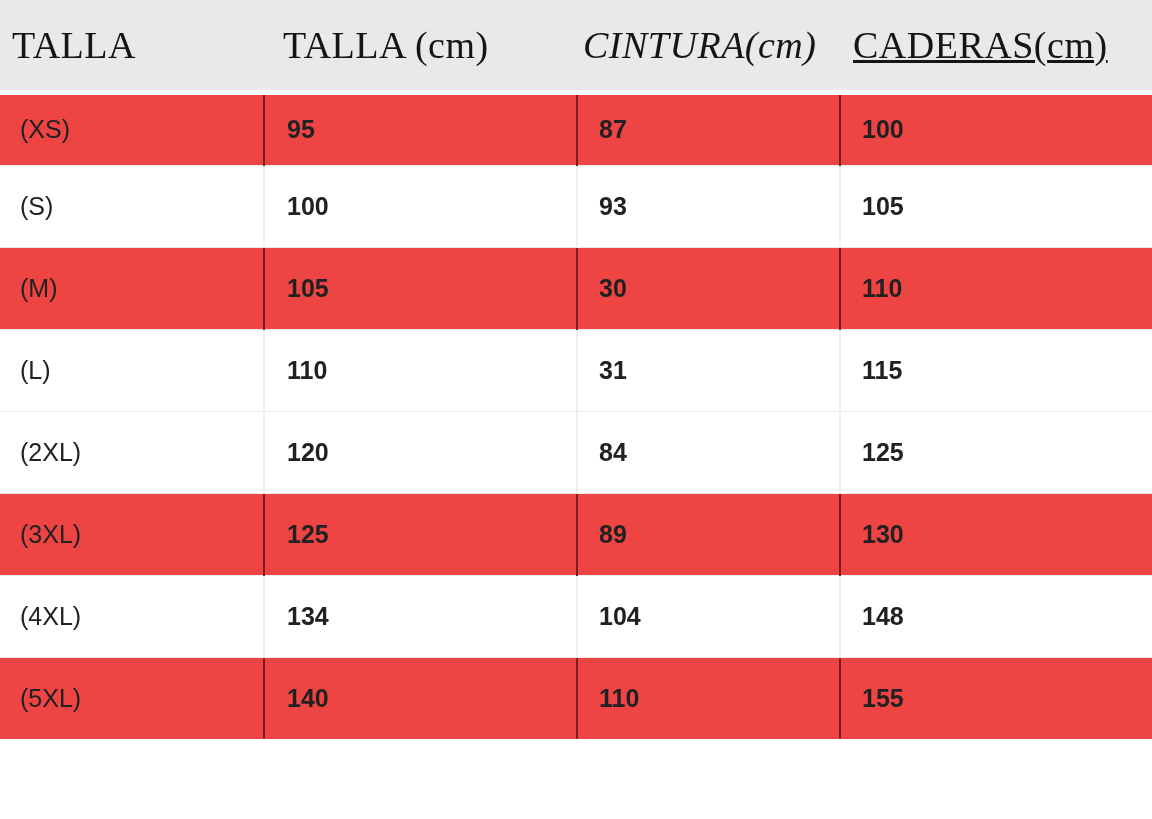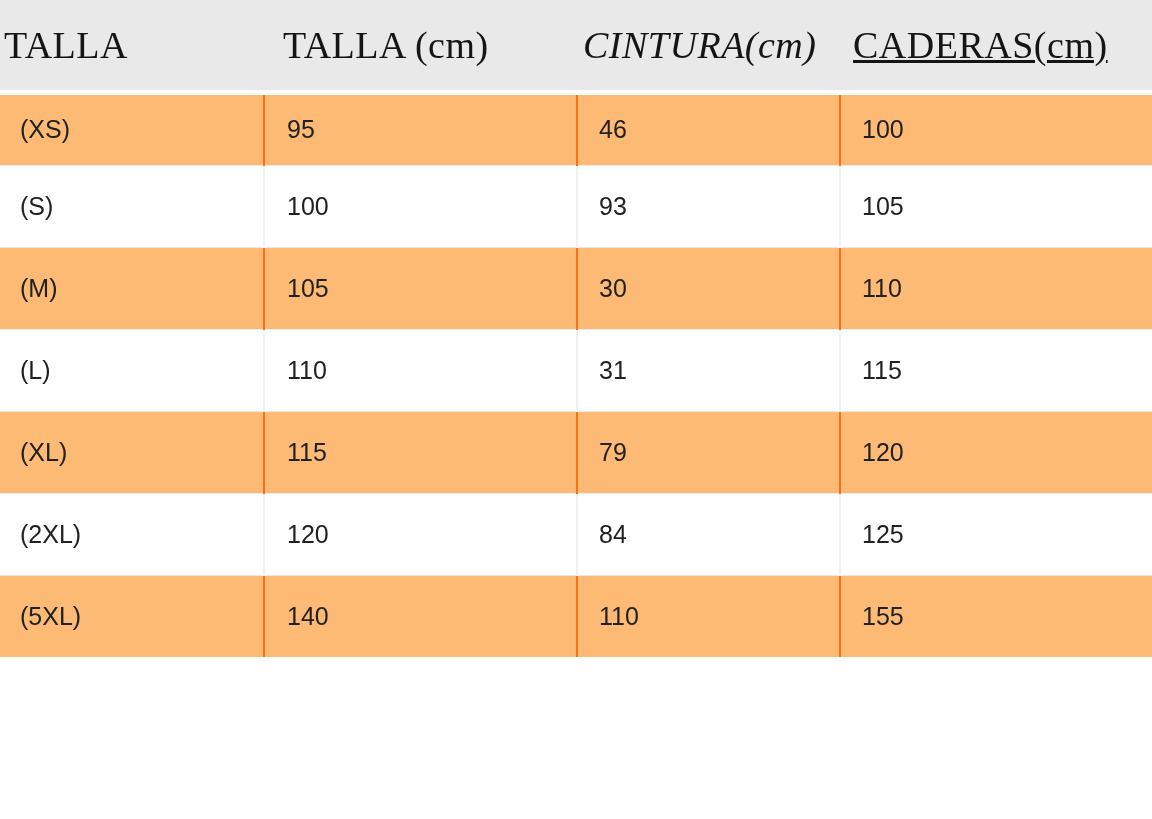--- a/index.html
+++ b/index.html
@@ -35,41 +35,41 @@
     font-family: "Liberation Serif", "DejaVu Serif", serif;
     font-weight: 400;
     font-size: 38px;
     letter-spacing: 0.5px;
     color: #151515;
     text-align: left;
     vertical-align: middle;
     padding: 0;
     white-space: nowrap;
   }
-  th.h1 { padding-left: 4px; }
+  th.h1 { padding-left: 12px; }
   th.h2 { padding-left: 19px; }
   th.h3 { padding-left: 6px; font-style: italic;  }
   th.h4 { padding-left: 13px; text-decoration: underline; }
 
   
   tbody tr { height: 82px; }
   tbody tr.first { height: 73px; }
   tbody td {
     font-size: 25px;
     color: #212121;
     vertical-align: middle;
     padding: 0;
     white-space: nowrap;
   }
-  tr.rg td { background: #fdba74; border-top: 1px solid #e7e7e8; }
+  tr.rg td { background: #ef4444; border-top: 1px solid #e7e7e8; }
   tr.rw td { background: #ffffff; border-top: 1px solid #ededee; }
   tbody tr.first td { border-top: 5px solid #ffffff; }
 
   
-  tbody td + td { border-left: 2px solid #f97316; }
+  tbody td + td { border-left: 2px solid #7f1d1d; font-weight: bold; }
   tr.rw td + td { border-left-color: #f0f0f0; }
 
   td.c1 { padding-left: 20px; }
   td.c2 { padding-left: 22px; }
   td.c3 { padding-left: 21px; }
   td.c4 { padding-left: 21px; }
 </style>
 </head>
 <body>
 
@@ -86,52 +86,58 @@
         <th class="h1">TALLA</th>
         <th class="h2">TALLA (cm)</th>
         <th class="h3">CINTURA(cm)</th>
         <th class="h4">CADERAS(cm)</th>
       </tr>
     </thead>
     <tbody>
       <tr class="rg first">
         <td class="c1">(XS)</td>
         <td class="c2">95</td>
-        <td class="c3">46</td>
+        <td class="c3">87</td>
         <td class="c4">100</td>
       </tr>
       <tr class="rw">
         <td class="c1">(S)</td>
         <td class="c2">100</td>
         <td class="c3">93</td>
         <td class="c4">105</td>
       </tr>
       <tr class="rg">
         <td class="c1">(M)</td>
         <td class="c2">105</td>
         <td class="c3">30</td>
         <td class="c4">110</td>
       </tr>
       <tr class="rw">
         <td class="c1">(L)</td>
         <td class="c2">110</td>
         <td class="c3">31</td>
         <td class="c4">115</td>
       </tr>
-      <tr class="rg">
-        <td class="c1">(XL)</td>
-        <td class="c2">115</td>
-        <td class="c3">79</td>
-        <td class="c4">120</td>
-      </tr>
       <tr class="rw">
         <td class="c1">(2XL)</td>
         <td class="c2">120</td>
         <td class="c3">84</td>
         <td class="c4">125</td>
+      </tr>
+      <tr class="rg">
+        <td class="c1">(3XL)</td>
+        <td class="c2">125</td>
+        <td class="c3">89</td>
+        <td class="c4">130</td>
+      </tr>
+      <tr class="rw">
+        <td class="c1">(4XL)</td>
+        <td class="c2">134</td>
+        <td class="c3">104</td>
+        <td class="c4">148</td>
       </tr>
       <tr class="rg">
         <td class="c1">(5XL)</td>
         <td class="c2">140</td>
         <td class="c3">110</td>
         <td class="c4">155</td>
       </tr>
     </tbody>
   </table>
 </div>

